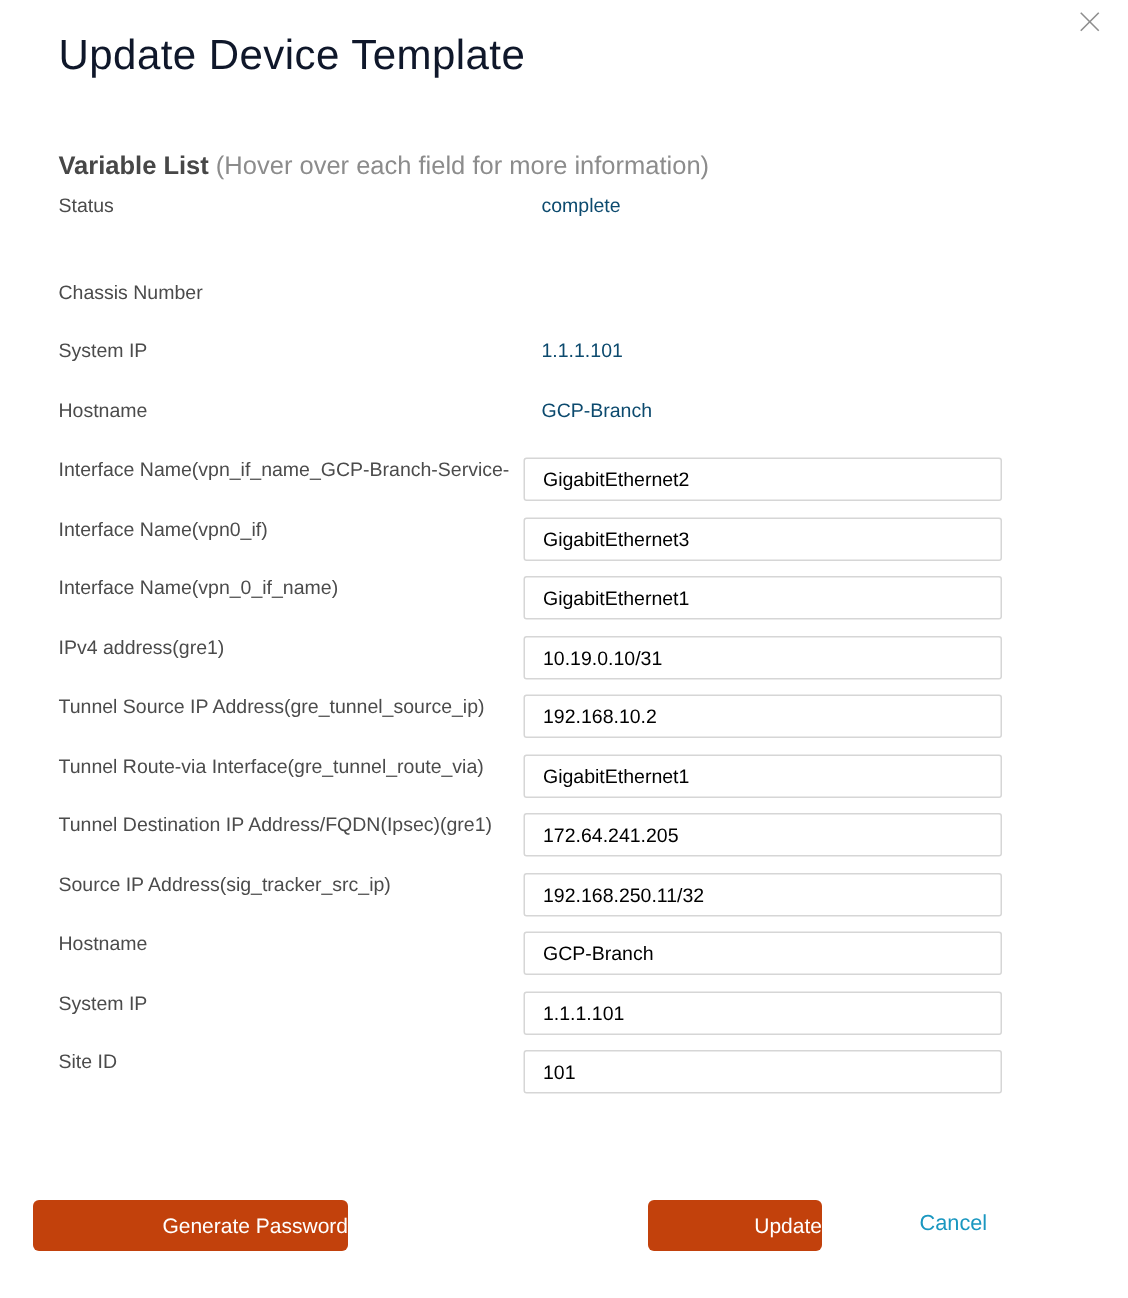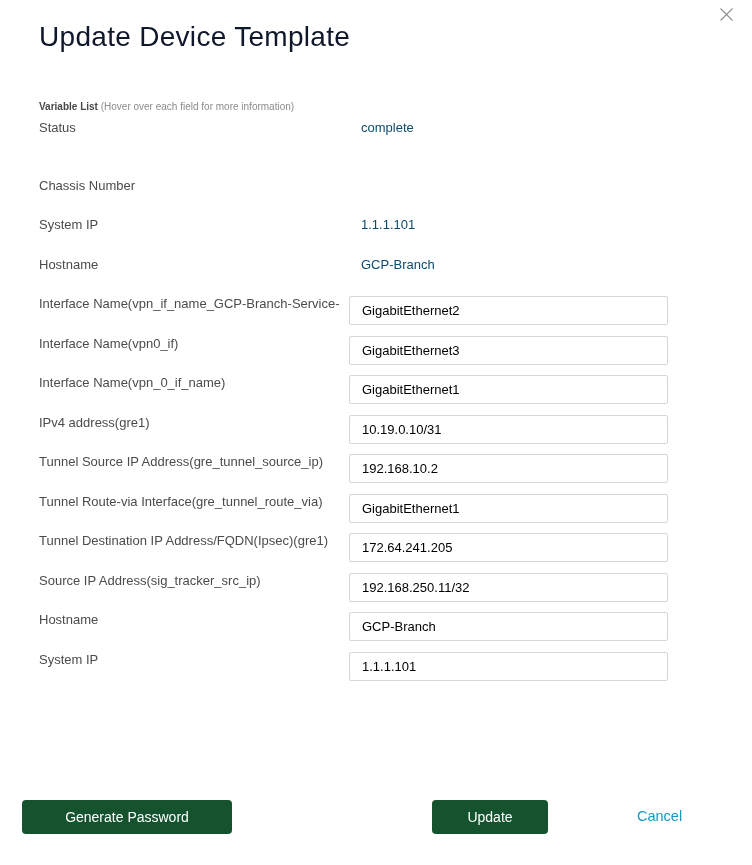--- a/index.html
+++ b/index.html
@@ -23,21 +23,21 @@
   }
   .modal-title {
     margin: 21px 0 0 39px;
     font-size: 28px;
     font-weight: 300;
     color: #0f172a;
     letter-spacing: 0.3px;
   }
   .section-head {
     margin: 48px 0 0 39px;
-    font-size: 10px;
+    font-size: 17px;
     color: #8c8c8c;
   }
   .section-head .head-strong {
     font-weight: bold;
     color: #474747;
   }
   .rows { margin-top: 8px; }
   .row {
     display: flex;
     align-items: flex-start;
@@ -75,41 +75,41 @@
     position: absolute;
     top: 800px;
     left: 0;
     width: 752px;
     height: 34px;
   }
   .btn {
     position: absolute;
     top: 0;
     height: 34px;
-    background: #14532d;
+    background: #c2410c;
     border: none;
     border-radius: 4px;
     color: #ffffff;
     font-size: 14px;
     font-family: "Liberation Sans", sans-serif;
     cursor: pointer;
+    text-align: right;
   }
   .btn-generate { left: 22px; width: 210px; }
   .btn-update  { left: 432px; width: 116px; }
   .link-cancel {
     position: absolute;
     left: 613px;
     top: 8px;
     font-size: 14.5px;
     color: #1a97c0;
     cursor: pointer;
     background: none;
     border: none;
     font-family: "Liberation Sans", sans-serif;
-    margin-left: 24px;
   }
 </style>
 </head>
 <body>
 
 <div class="close-btn">
   <svg width="15" height="15" viewBox="0 0 15 15">
     <line x1="1.5" y1="1.5" x2="13.5" y2="13.5" stroke="#8e8e8e" stroke-width="1.1"></line>
     <line x1="13.5" y1="1.5" x2="1.5" y2="13.5" stroke="#8e8e8e" stroke-width="1.1"></line>
   </svg>
@@ -187,20 +187,24 @@
   <div class="row">
     <div class="field-label">Hostname</div>
     <input class="field-input" type="text" value="GCP-Branch" style="">
   </div>
 
   <div class="row">
     <div class="field-label">System IP</div>
     <input class="field-input" type="text" value="1.1.1.101" style="">
   </div>
 
+  <div class="row">
+    <div class="field-label">Site ID</div>
+    <input class="field-input" type="text" value="101" style="">
+  </div>
 
 </div>
 
 <div class="footer">
   <button class="btn btn-generate">Generate Password</button>
   <button class="btn btn-update">Update</button>
   <button class="link-cancel">Cancel</button>
 </div>
 
 </body></html>

